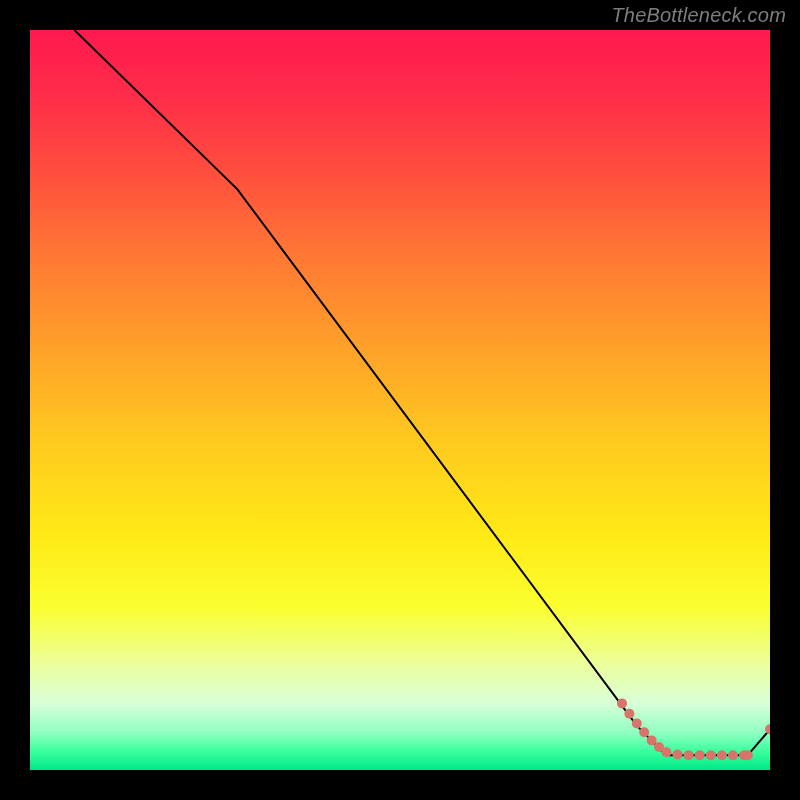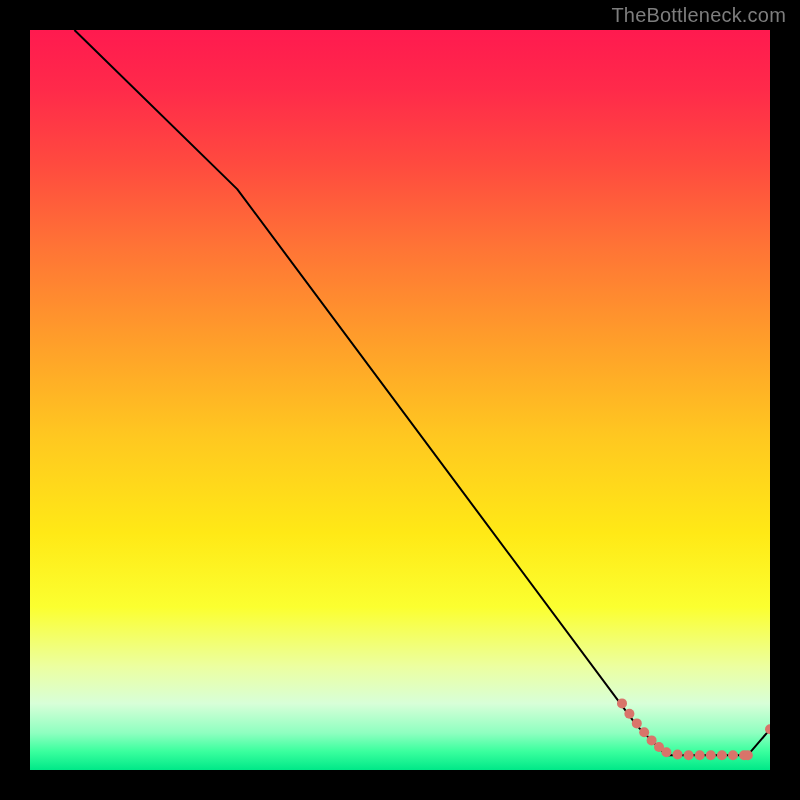--- a/index.html
+++ b/index.html
@@ -11,20 +11,21 @@
     overflow: hidden;
     font-family: Arial, Helvetica, sans-serif;
   }
   .frame {
     position: absolute;
     left: 0;
     top: 0;
     width: 800px;
     height: 800px;
     background: #000;
+    font-style: italic;
   }
   .attribution {
     position: absolute;
     top: 4px;
     right: 14px;
     color: #7d7d7d;
     font-size: 20px;
     font-weight: 500;
     letter-spacing: 0.2px;
   }

